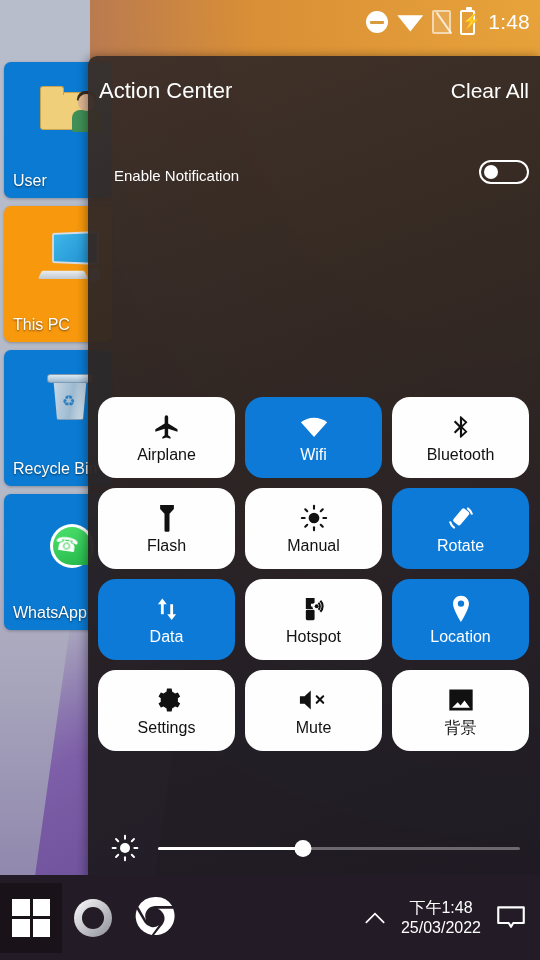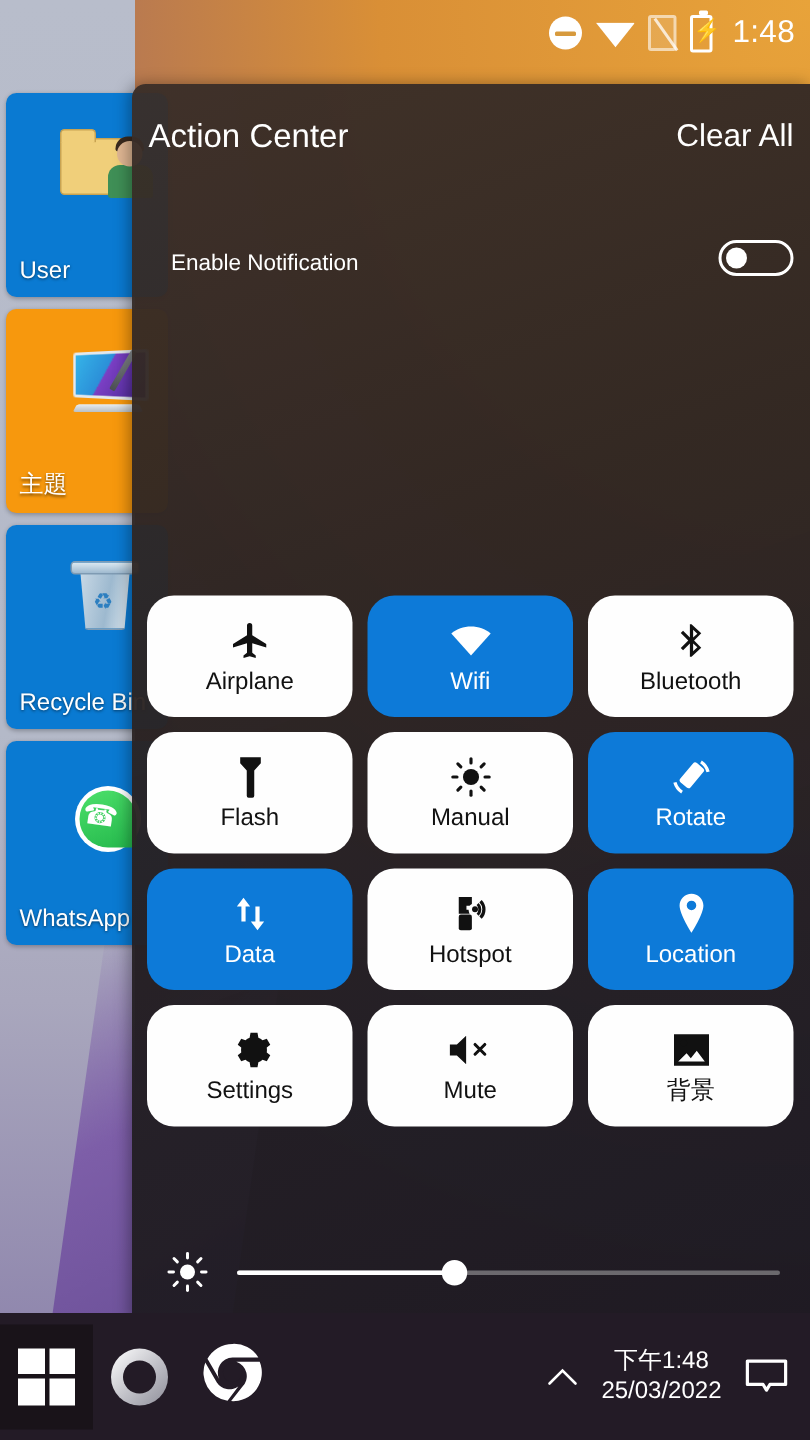--- a/index.html
+++ b/index.html
@@ -328,29 +328,29 @@
     <div class="tile" style="background:#0a7ad2">
       <div class="tile-art">
         <div class="art-folder"></div>
         <div class="art-person-body"></div>
         <div class="art-person-hair"></div>
         <div class="art-person-head"></div>
       </div>
       <div class="tile-label">User</div>
     </div>
 
-
     <div class="tile" style="background:#f7980d">
       <div class="tile-art">
-        <div class="art-theme-screen"></div>
-        <div class="art-theme-pen"></div>
-        <div class="art-theme-base"></div>
-      </div>
-      <div class="tile-label">主題</div>
-    </div>
+        <div class="art-monitor"></div>
+        <div class="art-keyboard"></div>
+        <div class="art-mouse"></div>
+      </div>
+      <div class="tile-label">This PC</div>
+    </div>
+
 
     <div class="tile" style="background:#0a7ad2">
       <div class="tile-art">
         <div class="art-bin"></div>
         <div class="art-bin-lid"></div>
         <div class="art-bin-sym">♻</div>
       </div>
       <div class="tile-label">Recycle Bin</div>
     </div>
 

